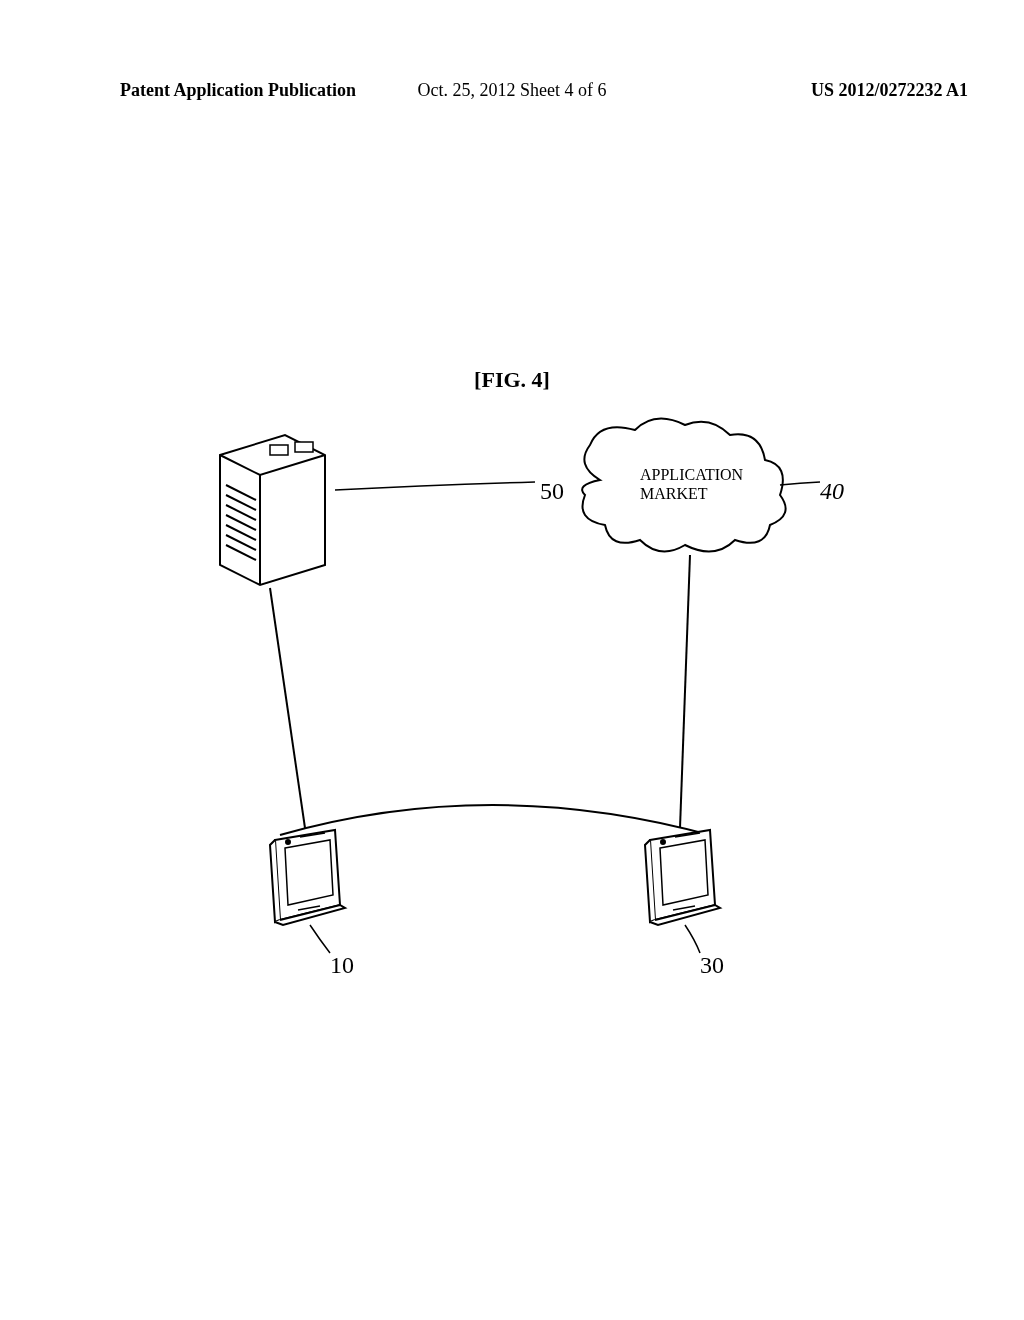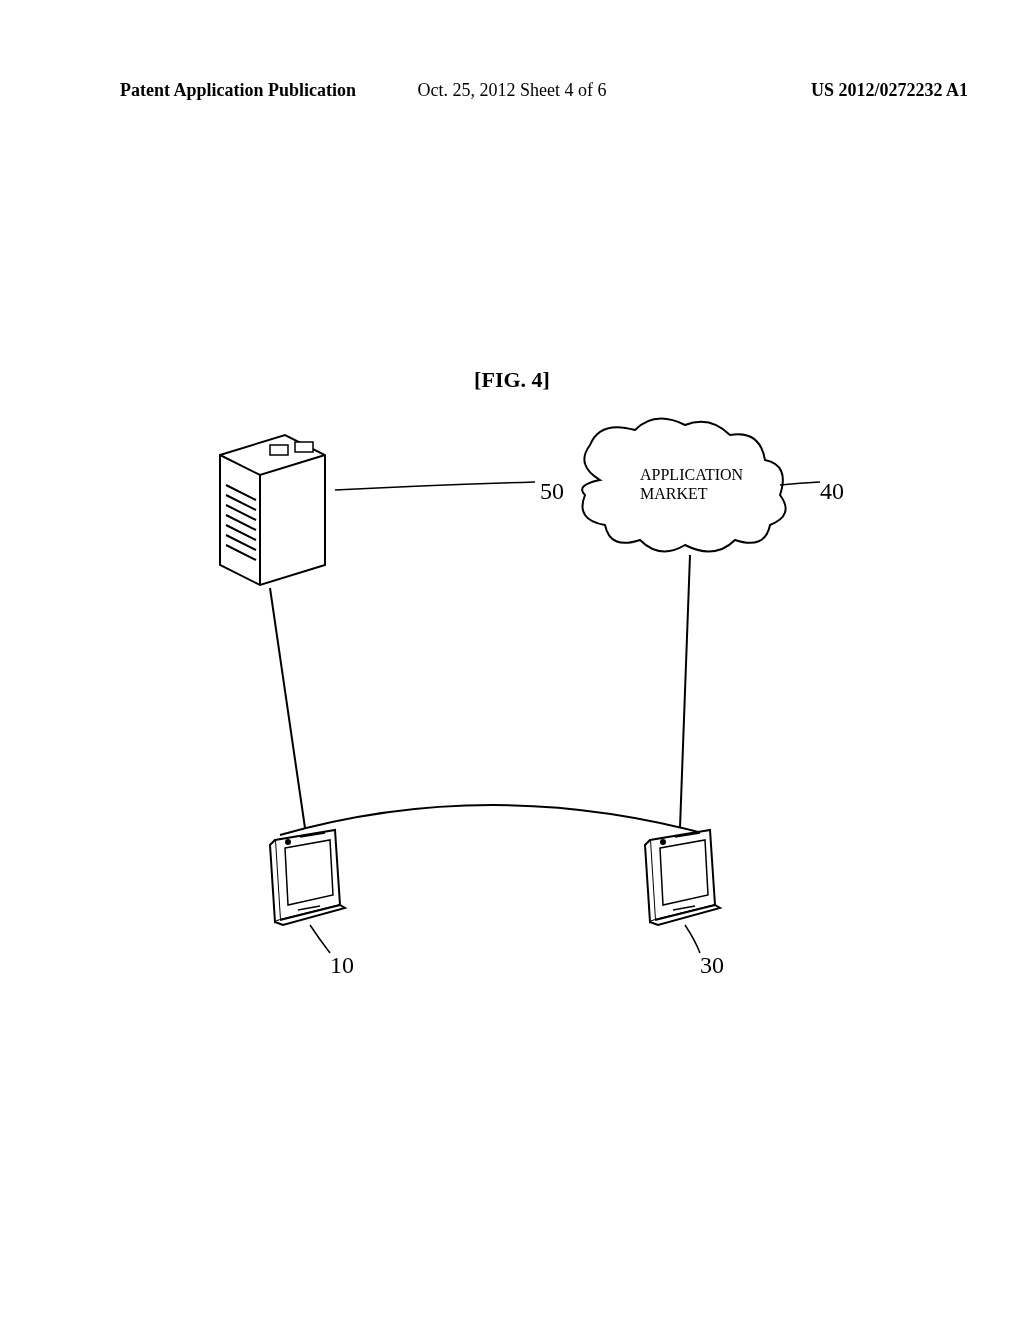--- a/index.html
+++ b/index.html
@@ -53,21 +53,21 @@
     .diagram svg {
       width: 100%;
       height: 100%;
     }
     .ref-label {
       position: absolute;
       font-size: 24px;
       font-family: "Times New Roman", serif;
     }
     .ref-50 { top: 478px; left: 540px; }
-    .ref-40 { top: 478px; left: 820px; }
+    .ref-40 { top: 478px; left: 820px; font-style: italic; }
     .ref-10 { top: 952px; left: 330px; }
     .ref-20 { top: 952px; left: 700px; }
     .cloud-text {
       position: absolute;
       top: 465px;
       left: 640px;
       text-align: left;
       font-size: 16px;
       font-family: "Times New Roman", serif;
       line-height: 1.2;

